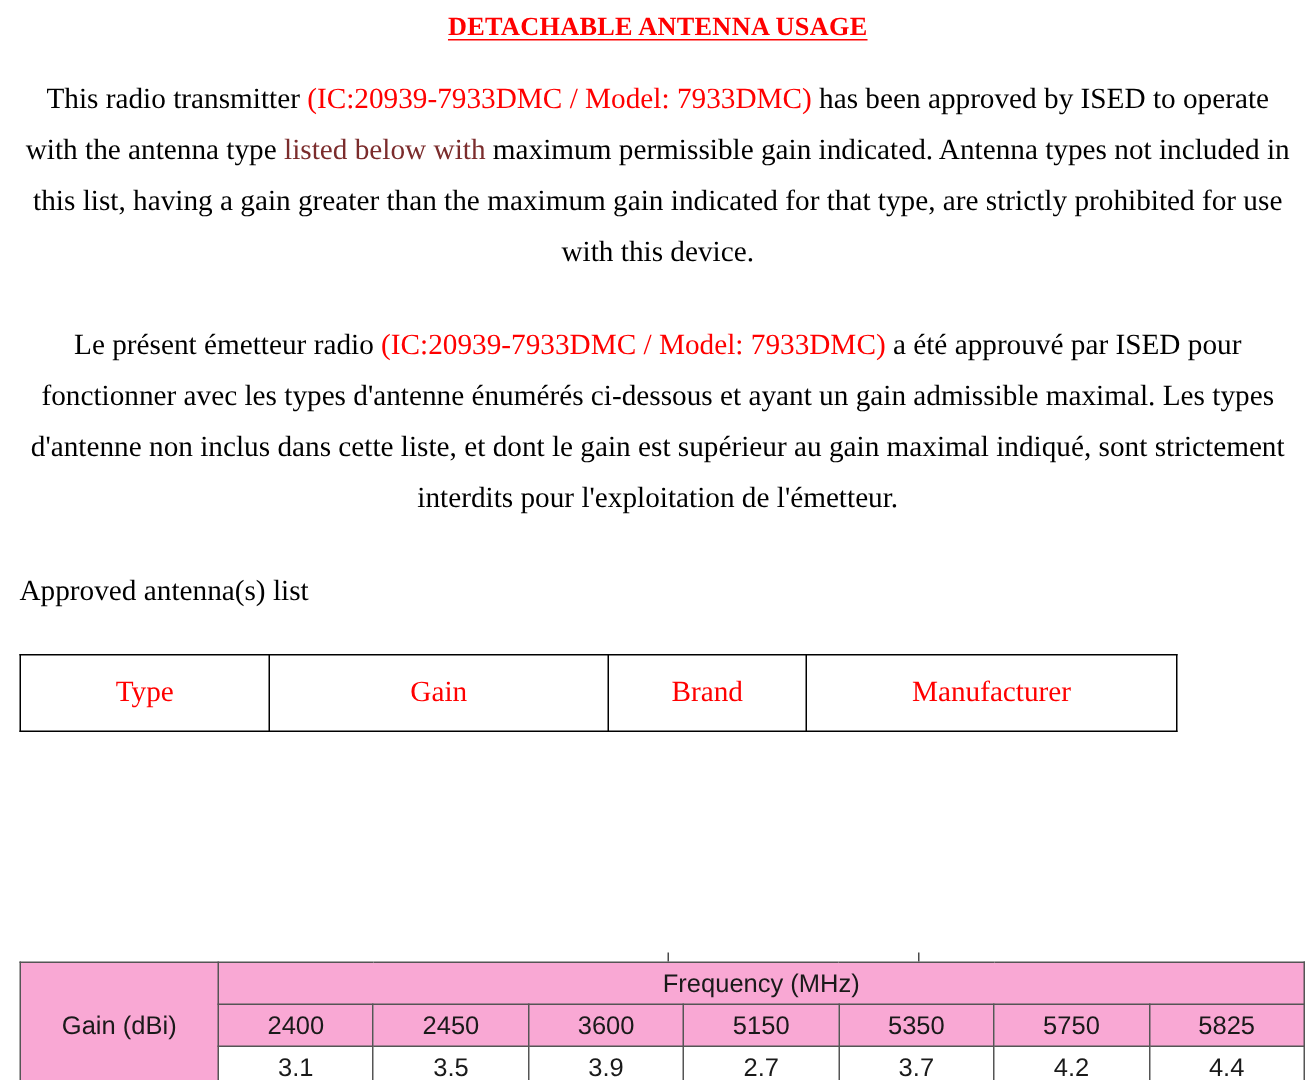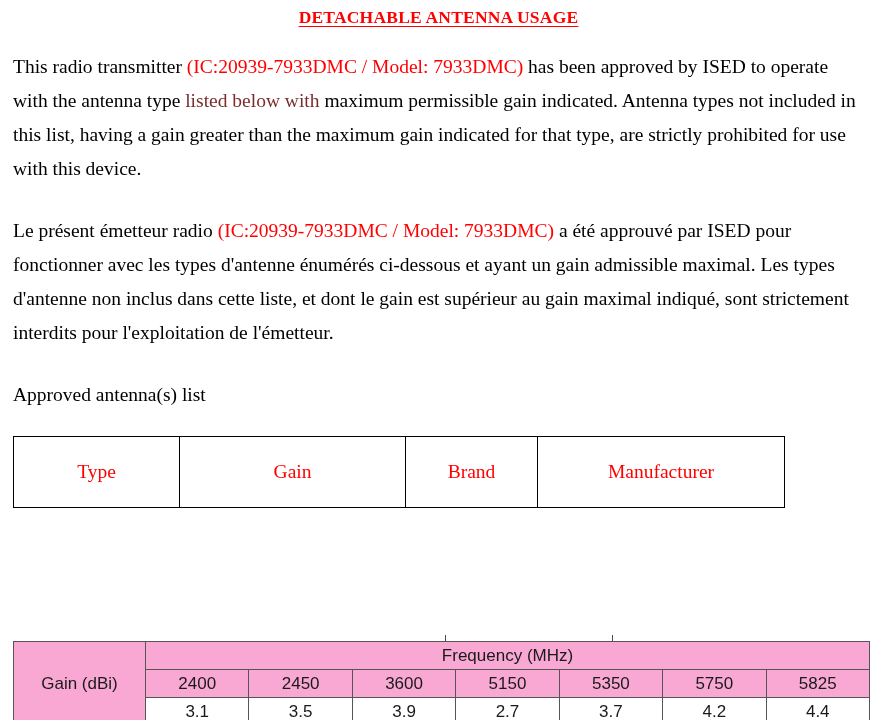--- a/index.html
+++ b/index.html
@@ -35,21 +35,21 @@
     margin: 5px 0 0 0;
     padding-top: 2px;
     line-height: 1.2;
     font-family: Liberation Serif, serif;
   }
 
   
   .para {
     font-size: 19.5px;
     line-height: 34px;
-    text-align: left;
+    text-align: center;
     margin: 0;
     color: #000000;
   }
   .para-en { margin-top: 22px; }
   .para-fr { margin-top: 28px; }
   .para-label {
     font-size: 19.5px;
     line-height: 34px;
     margin-top: 28px;
     color: #000000;
@@ -65,21 +65,21 @@
     width: 751px;
     table-layout: fixed;
   }
   .antenna-table td {
     border: 1.2px solid #000000;
     text-align: center;
     vertical-align: middle;
     color: #ff0000;
     font-size: 19.5px;
     height: 38px;
-    padding: 16px 2px;
+    padding: 6px 2px;
     background: #ffffff;
   }
   .col-type  { width: 161px; }
   .col-gain  { width: 221px; }
   .col-brand { width: 127px; }
   .col-manu  { width: 242px; }
 
   
   .gain-wrap {
     position: absolute;

